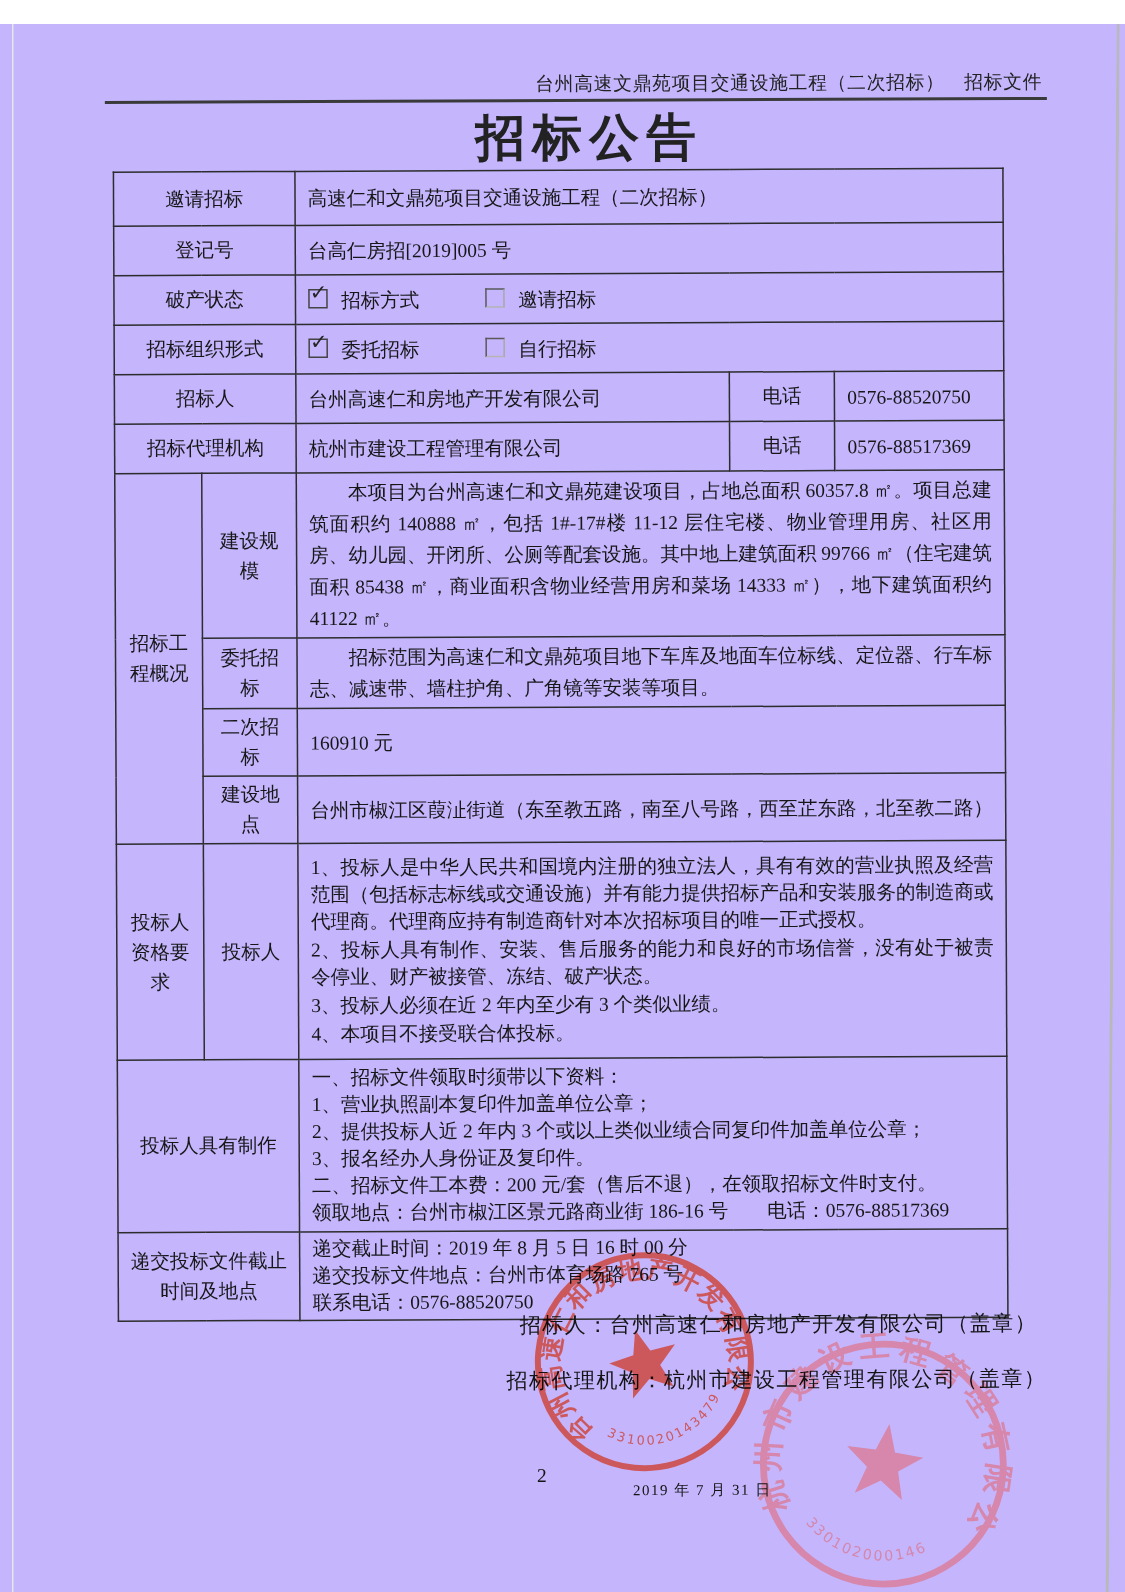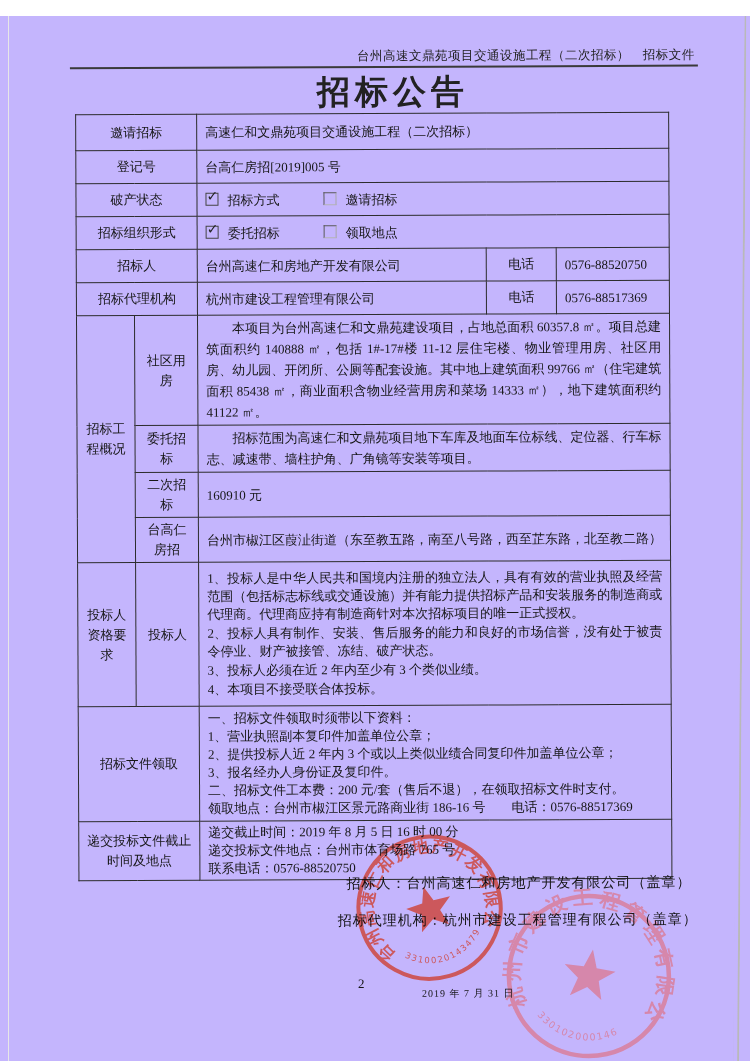--- a/index.html
+++ b/index.html
@@ -93,67 +93,67 @@
         </tr>
         <tr class="h33">
           <td class="lbl" colspan="2">破产状态</td>
           <td class="val" colspan="3">
             <span class="cb checked"></span><span>招标方式</span><span class="cb-gap"></span><span class="cb unchecked"></span><span>邀请招标</span>
           </td>
         </tr>
         <tr class="h33">
           <td class="lbl" colspan="2">招标组织形式</td>
           <td class="val" colspan="3">
-            <span class="cb checked"></span><span>委托招标</span><span class="cb-gap"></span><span class="cb unchecked"></span><span>领取地点</span>
+            <span class="cb checked"></span><span>委托招标</span><span class="cb-gap"></span><span class="cb unchecked"></span><span>自行招标</span>
           </td>
         </tr>
         <tr class="h33">
           <td class="lbl" colspan="2">招标人</td>
           <td class="val">台州高速仁和房地产开发有限公司</td>
           <td class="lbl">电话</td>
           <td class="val">0576-88520750</td>
         </tr>
         <tr class="h33">
           <td class="lbl" colspan="2">招标代理机构</td>
           <td class="val">杭州市建设工程管理有限公司</td>
           <td class="lbl">电话</td>
           <td class="val">0576-88517369</td>
         </tr>
 
         <tr class="h105">
           <td class="lbl" rowspan="4">招标工程概况</td>
-          <td class="lbl">社区用房</td>
+          <td class="lbl">建设规模</td>
           <td class="para indent" colspan="3">本项目为台州高速仁和文鼎苑建设项目，占地总面积 60357.8 ㎡。项目总建筑面积约 140888 ㎡，包括 1#-17#楼 11-12 层住宅楼、物业管理用房、社区用房、幼儿园、开闭所、公厕等配套设施。其中地上建筑面积 99766 ㎡（住宅建筑面积 85438 ㎡，商业面积含物业经营用房和菜场 14333 ㎡），地下建筑面积约 41122 ㎡。</td>
         </tr>
         <tr class="h41">
           <td class="lbl">委托招标</td>
           <td class="para indent" colspan="3">招标范围为高速仁和文鼎苑项目地下车库及地面车位标线、定位器、行车标志、减速带、墙柱护角、广角镜等安装等项目。</td>
         </tr>
         <tr class="h40">
           <td class="lbl">二次招标</td>
           <td class="val" colspan="3">160910 元</td>
         </tr>
         <tr class="h44">
-          <td class="lbl">台高仁房招</td>
+          <td class="lbl">建设地点</td>
           <td class="val" colspan="3">台州市椒江区葭沚街道（东至教五路，南至八号路，西至芷东路，北至教二路）</td>
         </tr>
 
         <tr class="h144">
           <td class="lbl">投标人资格要求</td>
           <td class="lbl">投标人</td>
           <td class="val" colspan="3">
             <div class="q-item">1、投标人是中华人民共和国境内注册的独立法人，具有有效的营业执照及经营范围（包括标志标线或交通设施）并有能力提供招标产品和安装服务的制造商或代理商。代理商应持有制造商针对本次招标项目的唯一正式授权。</div>
             <div class="q-item">2、投标人具有制作、安装、售后服务的能力和良好的市场信誉，没有处于被责令停业、财产被接管、冻结、破产状态。</div>
             <div class="q-item">3、投标人必须在近 2 年内至少有 3 个类似业绩。</div>
             <div class="q-item">4、本项目不接受联合体投标。</div>
           </td>
         </tr>
 
         <tr class="h115">
-          <td class="lbl" colspan="2">招标文件领取</td>
+          <td class="lbl" colspan="2">投标人具有制作</td>
           <td class="val" colspan="3">
             <div class="list-line">一、招标文件领取时须带以下资料：</div>
             <div class="list-line">1、营业执照副本复印件加盖单位公章；</div>
             <div class="list-line">2、提供投标人近 2 年内 3 个或以上类似业绩合同复印件加盖单位公章；</div>
             <div class="list-line">3、报名经办人身份证及复印件。</div>
             <div class="list-line">二、招标文件工本费：200 元/套（售后不退），在领取招标文件时支付。</div>
             <div class="list-line">领取地点：台州市椒江区景元路商业街 186-16 号　　电话：0576-88517369</div>
           </td>
         </tr>
 

